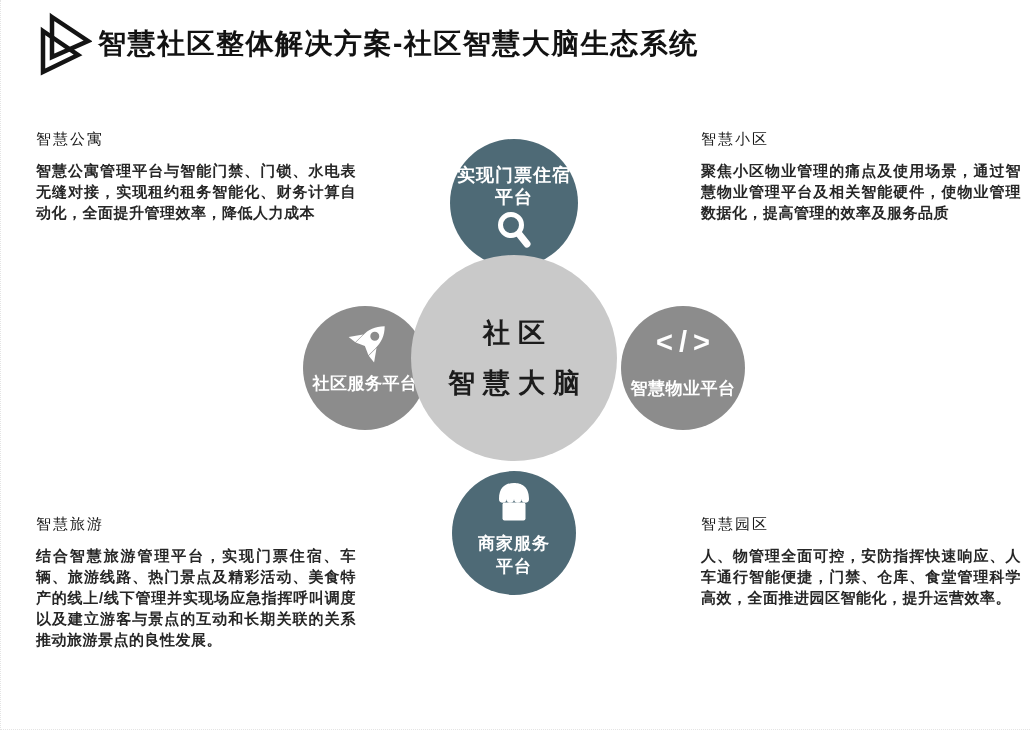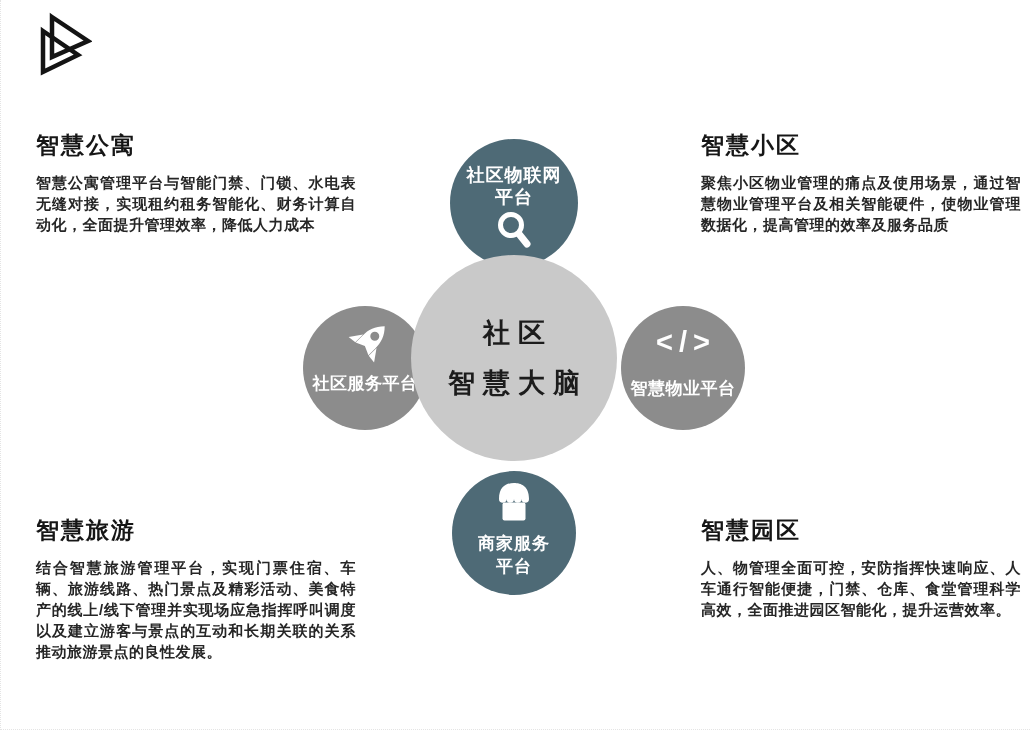--- a/index.html
+++ b/index.html
@@ -24,22 +24,22 @@
     font-size: 28px;
     font-weight: bold;
     letter-spacing: 1.5px;
     color: #121212;
     white-space: nowrap;
   }
 
   
   .block { position: absolute; width: 320px; color: #222; }
   .block h2 {
-    font-size: 23px;
-    font-weight: bold;
+    font-size: 15px;
+    font-weight: normal;
     letter-spacing: 2px;
     color: #161616;
   }
   .block p {
     margin-top: 11px;
     font-size: 15px;
     font-weight: 600;
     line-height: 21px;
     letter-spacing: 0.5px;
     text-align: justify;
@@ -112,20 +112,21 @@
 
 <div class="canvas">
 
   <div class="header">
     <span class="logo">
       <svg viewBox="0 0 58 64" width="58" height="64">
         <path d="M18 5 L54 29 L18 45 Z" fill="none" stroke="#141414" stroke-width="4.5" stroke-linejoin="miter"></path>
         <path d="M9 19 L44 43 L9 60 Z" fill="none" stroke="#141414" stroke-width="4.5" stroke-linejoin="miter"></path>
       </svg>
     </span>
+    <h1 class="title">智慧社区整体解决方案-社区智慧大脑生态系统</h1>
   </div>
 
   <section class="block block-tl">
     <h2>智慧公寓</h2>
     <p>智慧公寓管理平台与智能门禁、门锁、水电表无缝对接，实现租约租务智能化、财务计算自动化，全面提升管理效率，降低人力成本</p>
   </section>
 
   <section class="block block-bl">
     <h2>智慧旅游</h2>
     <p>结合智慧旅游管理平台，实现门票住宿、车辆、旅游线路、热门景点及精彩活动、美食特产的线上/线下管理并实现场应急指挥呼叫调度以及建立游客与景点的互动和长期关联的关系推动旅游景点的良性发展。</p>
@@ -137,21 +138,21 @@
   </section>
 
   <section class="block block-br">
     <h2>智慧园区</h2>
     <p>人、物管理全面可控，安防指挥快速响应、人车通行智能便捷，门禁、仓库、食堂管理科学高效，全面推进园区智能化，提升运营效率。</p>
   </section>
 
   <div>
 
     <div class="node teal node-top">
-      <div class="node-line">社区物联网</div>
+      <div class="node-line">实现门票住宿</div>
       <div class="node-line">平台</div>
       <span class="icon-search">
         <svg viewBox="0 0 38 40" width="38" height="40">
           <circle cx="16" cy="14" r="10.5" fill="none" stroke="#fff" stroke-width="5"></circle>
           <line x1="24" y1="23" x2="32" y2="33" stroke="#fff" stroke-width="7" stroke-linecap="round"></line>
         </svg>
       </span>
     </div>
 
     <div class="node gray node-left">

